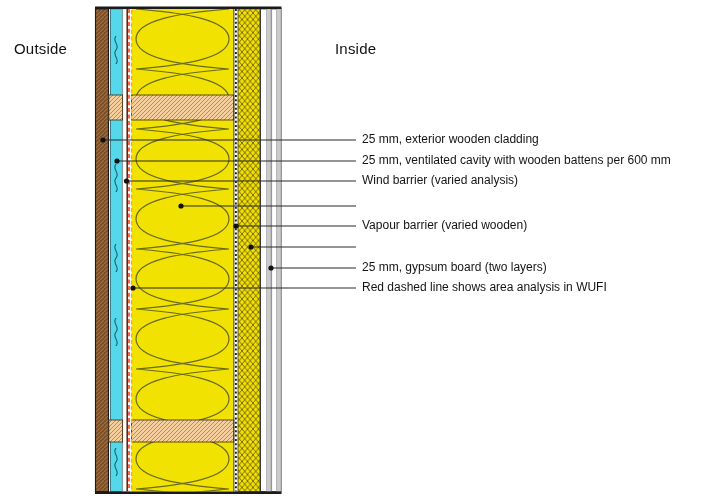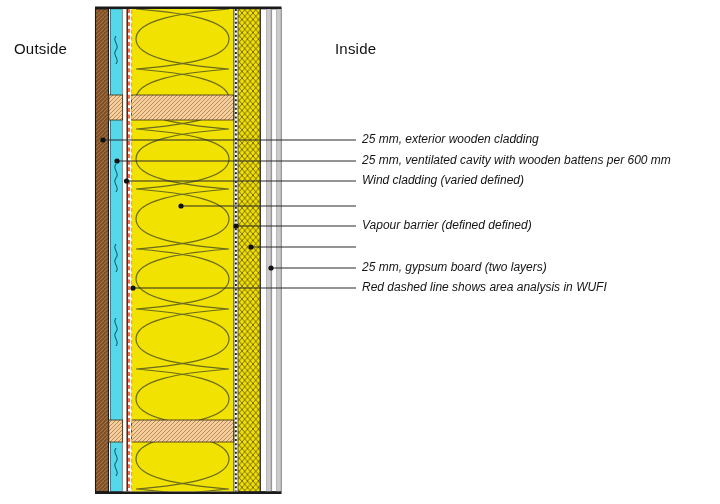--- a/index.html
+++ b/index.html
@@ -7,21 +7,20 @@
     position:relative;width:720px;height:504px;background:#ffffff;
     font-family:"Liberation Sans",sans-serif;overflow:hidden;
   }
   .stage svg{position:absolute;left:0;top:0;}
   .side-label{
     position:absolute;font-size:15px;color:#111;letter-spacing:0.2px;
   }
   .leader-label{
     position:absolute;left:362px;font-size:12px;line-height:15px;color:#141414;
     white-space:nowrap;
-    font-style:italic;
   }
 </style>
 </head>
 <body>
 
 <div class="stage">
 
   <svg width="720" height="504" viewBox="0 0 720 504">
     <defs>
       <pattern id="patCladding" width="4" height="4" patternUnits="userSpaceOnUse">
@@ -119,17 +118,17 @@
       <circle cx="271" cy="268" r="2.6"></circle>
       <circle cx="133" cy="288" r="2.6"></circle>
     </g>
   </svg>
 
   <div class="side-label" style="left:14px;top:40px;">Outside</div>
   <div class="side-label" style="left:294px;top:40px;margin-left:41px;">Inside</div>
 
   <div class="leader-label" style="top:132px;">25 mm, exterior wooden cladding</div>
   <div class="leader-label" style="top:153px;text-align:right;">25 mm, ventilated cavity with wooden battens per 600 mm</div>
-  <div class="leader-label" style="top:173px;">Wind cladding (varied defined)</div>
-  <div class="leader-label" style="top:218px;">Vapour barrier (defined defined)</div>
+  <div class="leader-label" style="top:173px;">Wind barrier (varied analysis)</div>
+  <div class="leader-label" style="top:218px;">Vapour barrier (varied wooden)</div>
   <div class="leader-label" style="top:260px;">25 mm, gypsum board (two layers)</div>
   <div class="leader-label" style="top:280px;text-align:right;">Red dashed line shows area analysis in WUFI</div>
 </div>
 
 </body></html>

